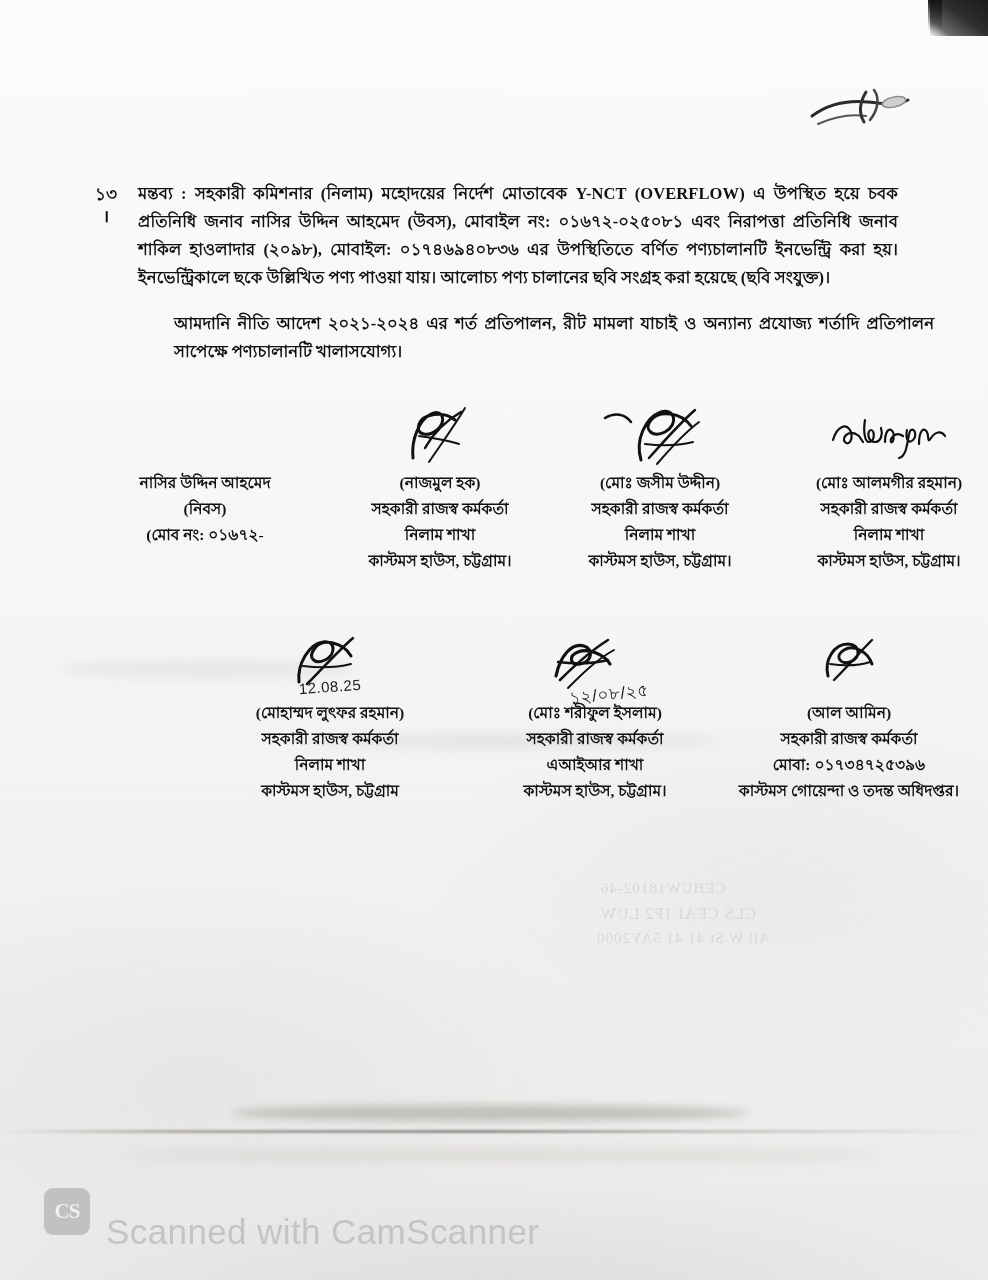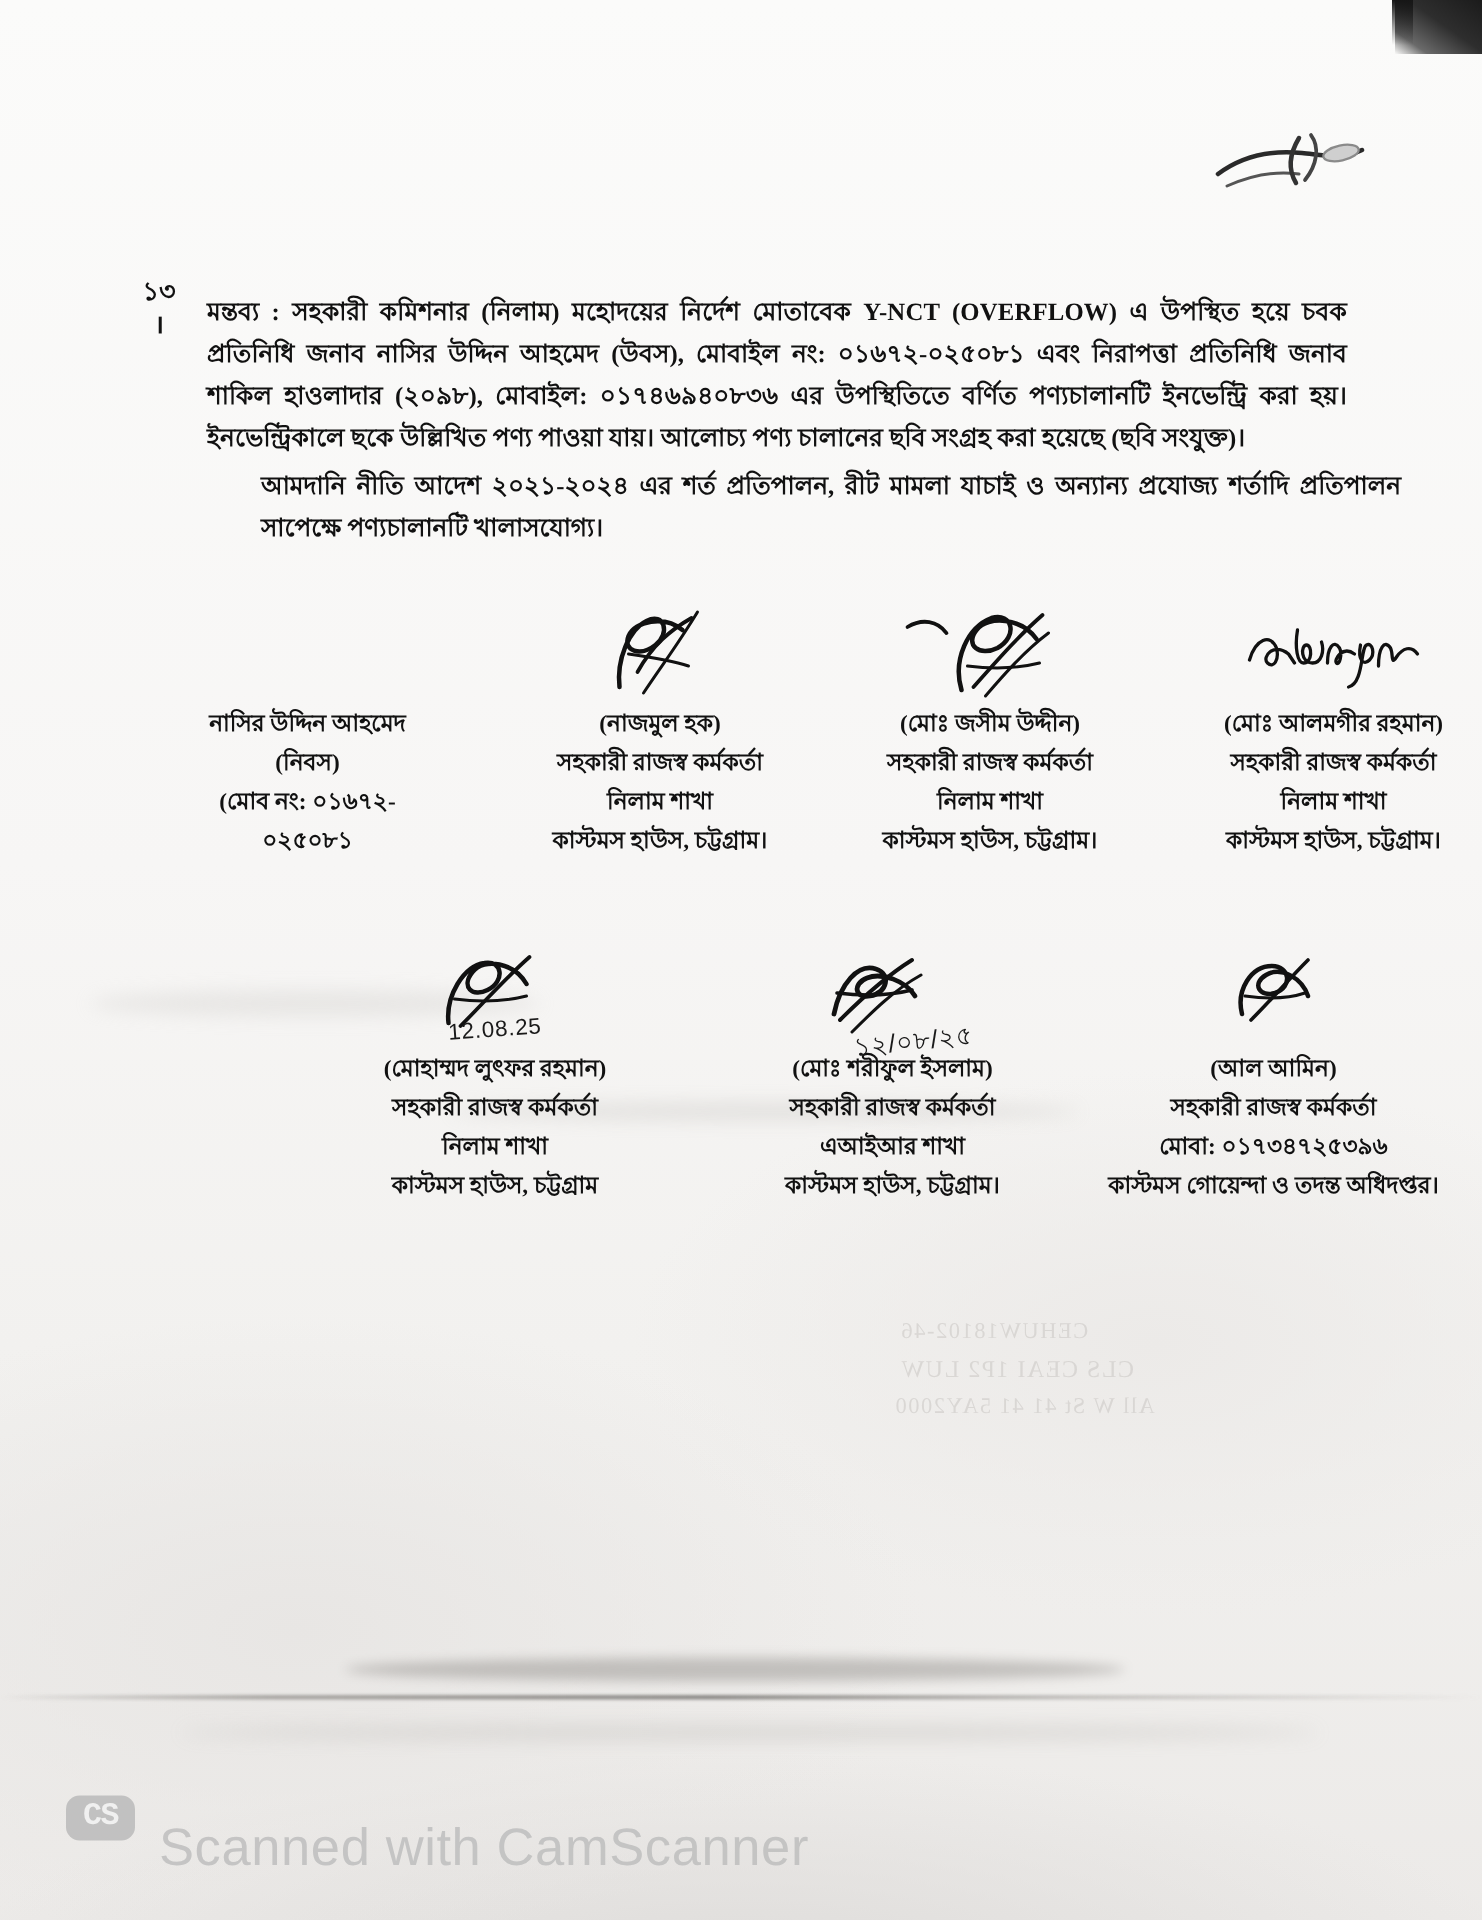--- a/index.html
+++ b/index.html
@@ -106,21 +106,21 @@
     line-height: 26px;
     color: #111;
     font-weight: 600;
     text-align: center;
   }
   .item-number .dari { display: block; margin-top: -4px; }
 
   .para-main {
     position: absolute;
     left: 138px;
-    top: 194px;
+    top: 180px;
     width: 760px;
     font-size: 16.5px;
     line-height: 28px;
     color: #111;
     text-align: justify;
     font-weight: 600;
     letter-spacing: .1px;
   }
 
   .para-second {
@@ -198,25 +198,25 @@
     position: absolute;
     left: 44px;
     bottom: 28px;
     display: flex;
     align-items: center;
     gap: 16px;
     opacity: .82;
   }
   .cs-logo {
     width: 46px;
-    height: 30px;
+    height: 47px;
     border-radius: 9px;
     background: #b9b9b9;
     color: #f2f2f2;
-    font-family: Liberation Mono, monospace;
+    font-family: Liberation Serif, serif;
     font-weight: 700;
     font-size: 21px;
     letter-spacing: -1px;
     display: flex;
     align-items: center;
     justify-content: center;
   }
   .cs-text {
     font-family: "Liberation Sans", sans-serif;
     font-size: 35px;
@@ -265,21 +265,20 @@
     <div class="para-second">আমদানি নীতি আদেশ ২০২১-২০২৪ এর শর্ত প্রতিপালন, রীট মামলা যাচাই ও অন্যান্য প্রযোজ্য শর্তাদি প্রতিপালন সাপেক্ষে পণ্যচালানটি খালাসযোগ্য।</div>
 
     <div class="sig-row sig-row-1">
 
       <div class="sig-block r1-c0">
         <div class="sig-ink"></div>
         <div class="sig-lines">
           <div>নাসির উদ্দিন আহমেদ</div>
           <div>(নিবস)</div>
           <div>(মোব নং: ০১৬৭২-</div>
-          <div>০২৫০৮১</div>
         </div>
       </div>
 
       <div class="sig-block r1-c1">
         <div class="sig-ink">
           <svg width="110" height="70" viewBox="0 0 110 70">
             <path d="M28 58 C26 40, 34 20, 46 14 C58 8, 62 22, 52 30 C42 38, 30 34, 34 24 C38 14, 58 10, 70 20" stroke="#111" stroke-width="3" fill="none" stroke-linecap="round"></path>
             <path d="M40 48 C50 30, 62 20, 76 12" stroke="#111" stroke-width="2.5" fill="none" stroke-linecap="round"></path>
             <path d="M44 62 C56 44, 68 28, 80 8" stroke="#111" stroke-width="2" fill="none" stroke-linecap="round"></path>
             <path d="M34 36 C48 38, 62 40, 74 44" stroke="#111" stroke-width="2" fill="none" stroke-linecap="round"></path>

